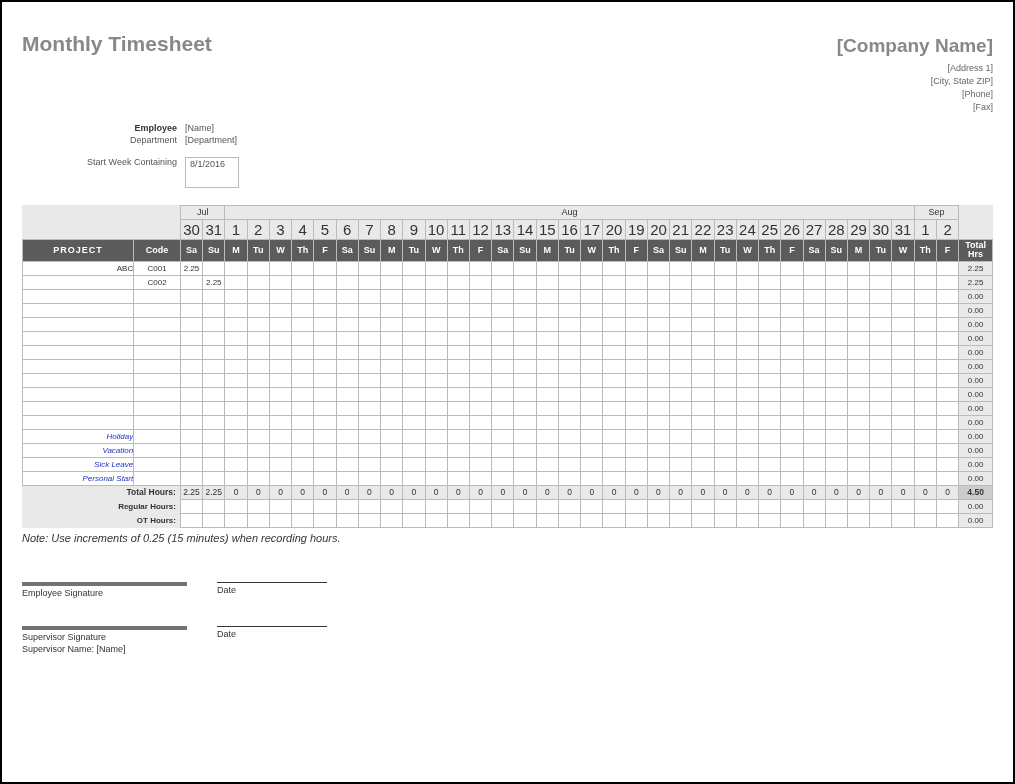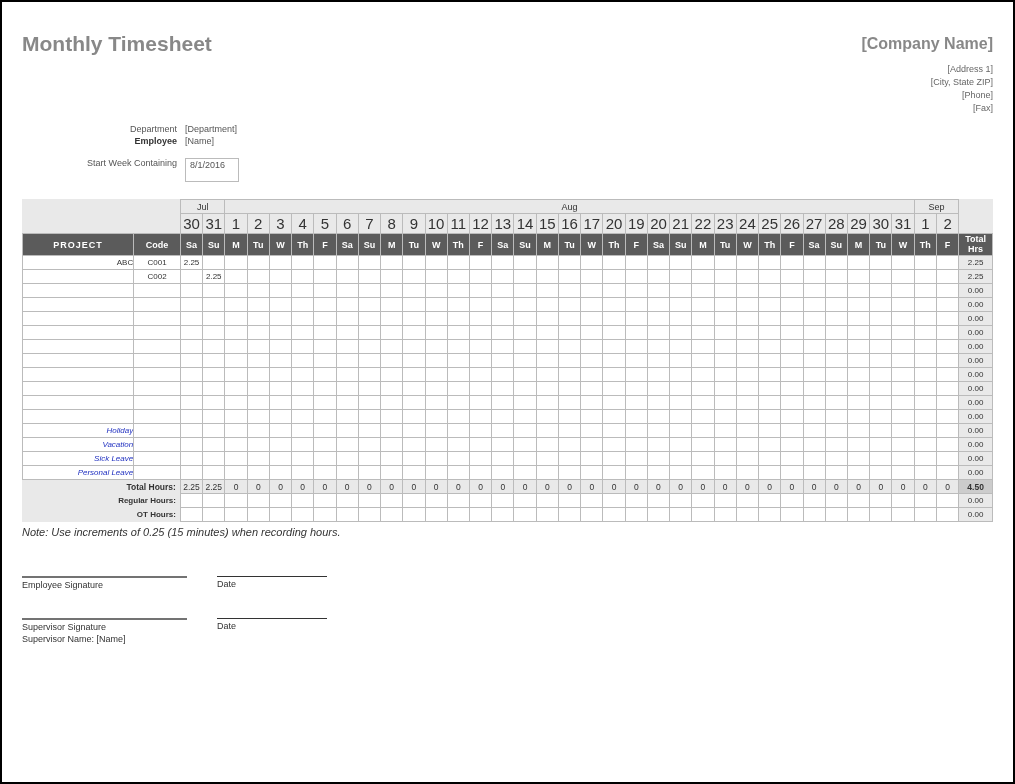--- a/index.html
+++ b/index.html
@@ -2,27 +2,27 @@
 <html><head>
 <meta charset="utf-8">
 <style>
   * { box-sizing: border-box; margin: 0; padding: 0; }
   html, body { width: 1015px; height: 784px; font-family: "Segoe UI", Arial, sans-serif; }
   body { border: 2px solid #000; padding: 30px 20px 20px 20px; background: #fff; color: #333; }
 
   .hdr { display: flex; justify-content: space-between; margin-bottom: 8px; }
   .title { font-size: 21px; font-weight: 600; color: #888; }
   .company { text-align: right; font-size: 9px; color: #666; line-height: 1.45; }
-  .company .cname { font-size: 16px; font-weight: 600; color: #888; margin-bottom: 8px; }
+  .company .cname { font-size: 19px; font-weight: 600; color: #888; margin-bottom: 2px; }
 
   .meta { font-size: 9px; color: #555; }
   .meta .row { display: flex; gap: 8px; padding: 1px 0; }
   .meta .lbl { width: 155px; text-align: right; }
   .meta .lbl.b { font-weight: 700; color: #333; }
-  .meta .input-look { border: 1px solid #bbb; padding: 0 4px; min-width: 54px; height: 24px; line-height: 13px; display: inline-block; font-size: 9px; }
+  .meta .input-look { border: 1px solid #bbb; padding: 0 4px; min-width: 54px; height: 31px; line-height: 13px; display: inline-block; font-size: 9px; }
 
   
   .sheet-wrap { margin-top: 16px; background: #e9e9e9; padding: 0 0 0 0; }
   table.ts { border-collapse: collapse; width: 100%; table-layout: fixed; font-size: 8px; }
   table.ts th, table.ts td { border: 1px solid #bbb; padding: 1px 0; text-align: center; height: 14px; overflow: hidden; white-space: nowrap; }
   table.ts .no-border { border: none; }
   table.ts col.cp  { width: 100px; }
   table.ts col.cc  { width: 42px; }
   table.ts col.cd  { width: 20px; }
   table.ts col.ct  { width: 30px; }
@@ -50,47 +50,47 @@
   .reg td.lab, .ot td.lab { background: #e9e9e9; font-weight: 700; border: none; text-align: right; padding-right: 4px; }
   .tot-col { font-weight: 400; background: #e9e9e9 !important; text-align: right; padding-right: 3px; }
   .tot-col.gt { background: #ccc !important; font-weight: 600; }
 
   .note { font-size: 11px; font-style: italic; color: #333; margin-top: 4px; }
 
   
   .sigs { margin-top: 38px; font-size: 9px; color: #333; }
   .sigrow { display: flex; gap: 30px; margin-bottom: 28px; }
   .sig { display: flex; flex-direction: column; }
-  .sigline-a { width: 165px; border-top: 2px solid #737373; padding-top: 2px; }
+  .sigline-a { width: 165px; border-top: 4px solid #737373; padding-top: 2px; }
   .sigline-b { width: 110px; border-top: 1px solid #333; padding-top: 2px; }
   .supname { font-size: 9px; }
 
 </style>
 </head>
 <body>
 
 <div class="hdr">
   <div class="title">Monthly Timesheet</div>
   <div class="company">
     <div class="cname">[Company Name]</div>
     <div>[Address 1]</div>
     <div>[City, State ZIP]</div>
     <div>[Phone]</div>
     <div>[Fax]</div>
   </div>
 </div>
 
 <div class="meta">
   <div class="row">
+    <span class="lbl b">Employee</span>
+    <span>[Name]</span>
+  </div>
+  <div class="row">
     <span class="lbl">Department</span>
     <span>[Department]</span>
-  </div>
-  <div class="row">
-    <span class="lbl b">Employee</span>
-    <span>[Name]</span>
   </div>
   <div class="row" style="margin-top:10px">
     <span class="lbl">Start Week Containing</span>
     <span class="input-look">8/1/2016</span>
   </div>
 </div>
 
 <div class="sheet-wrap">
 <table class="ts">
   <colgroup>
@@ -816,21 +816,21 @@
           <td></td>
           <td></td>
           <td></td>
           <td></td>
           <td></td>
           <td></td>
           <td></td>
           <td class="tot-col">0.00</td>
         </tr>
         <tr class="body leave">
-          <td class="projcell">Personal Leave</td>
+          <td class="projcell">Personal Start</td>
           <td class="code"></td>
           <td></td>
           <td></td>
           <td></td>
           <td></td>
           <td></td>
           <td></td>
           <td></td>
           <td></td>
           <td></td>

